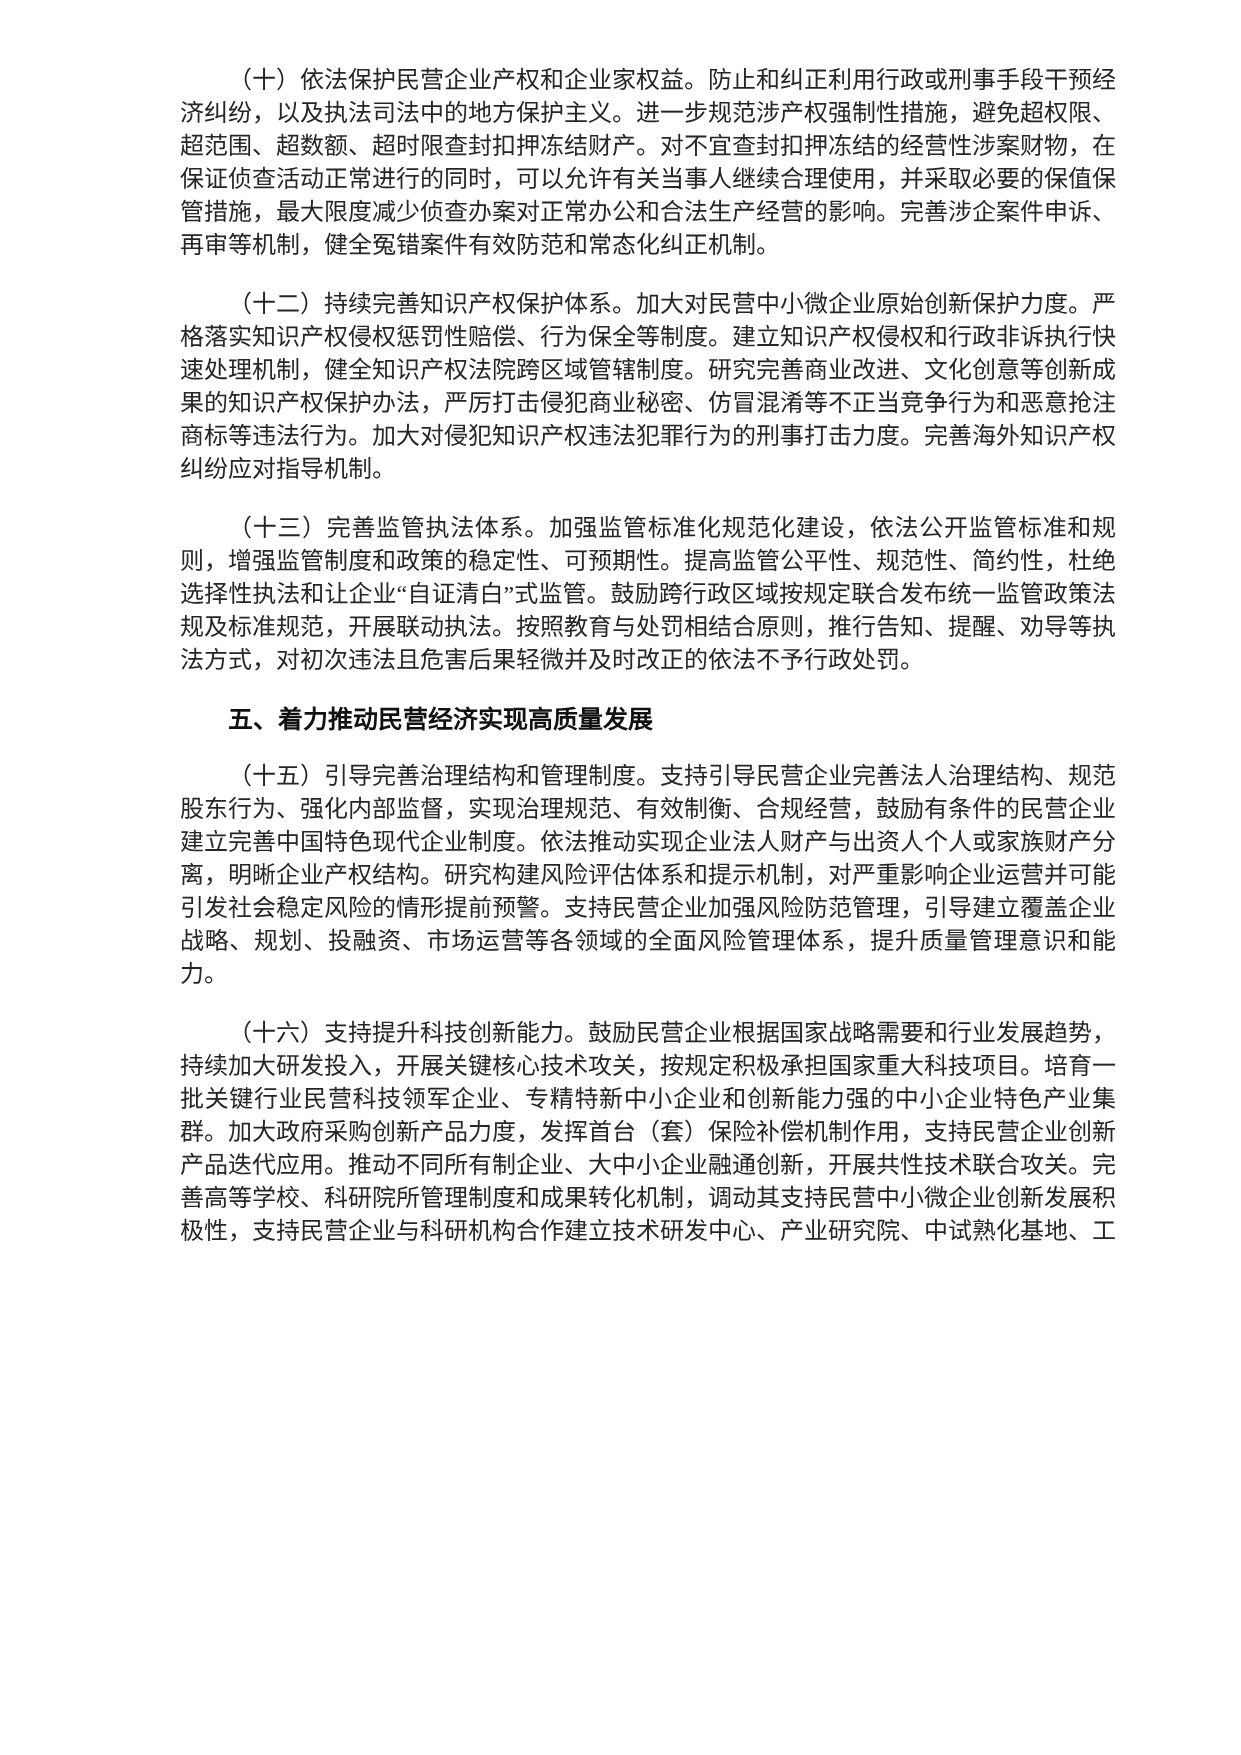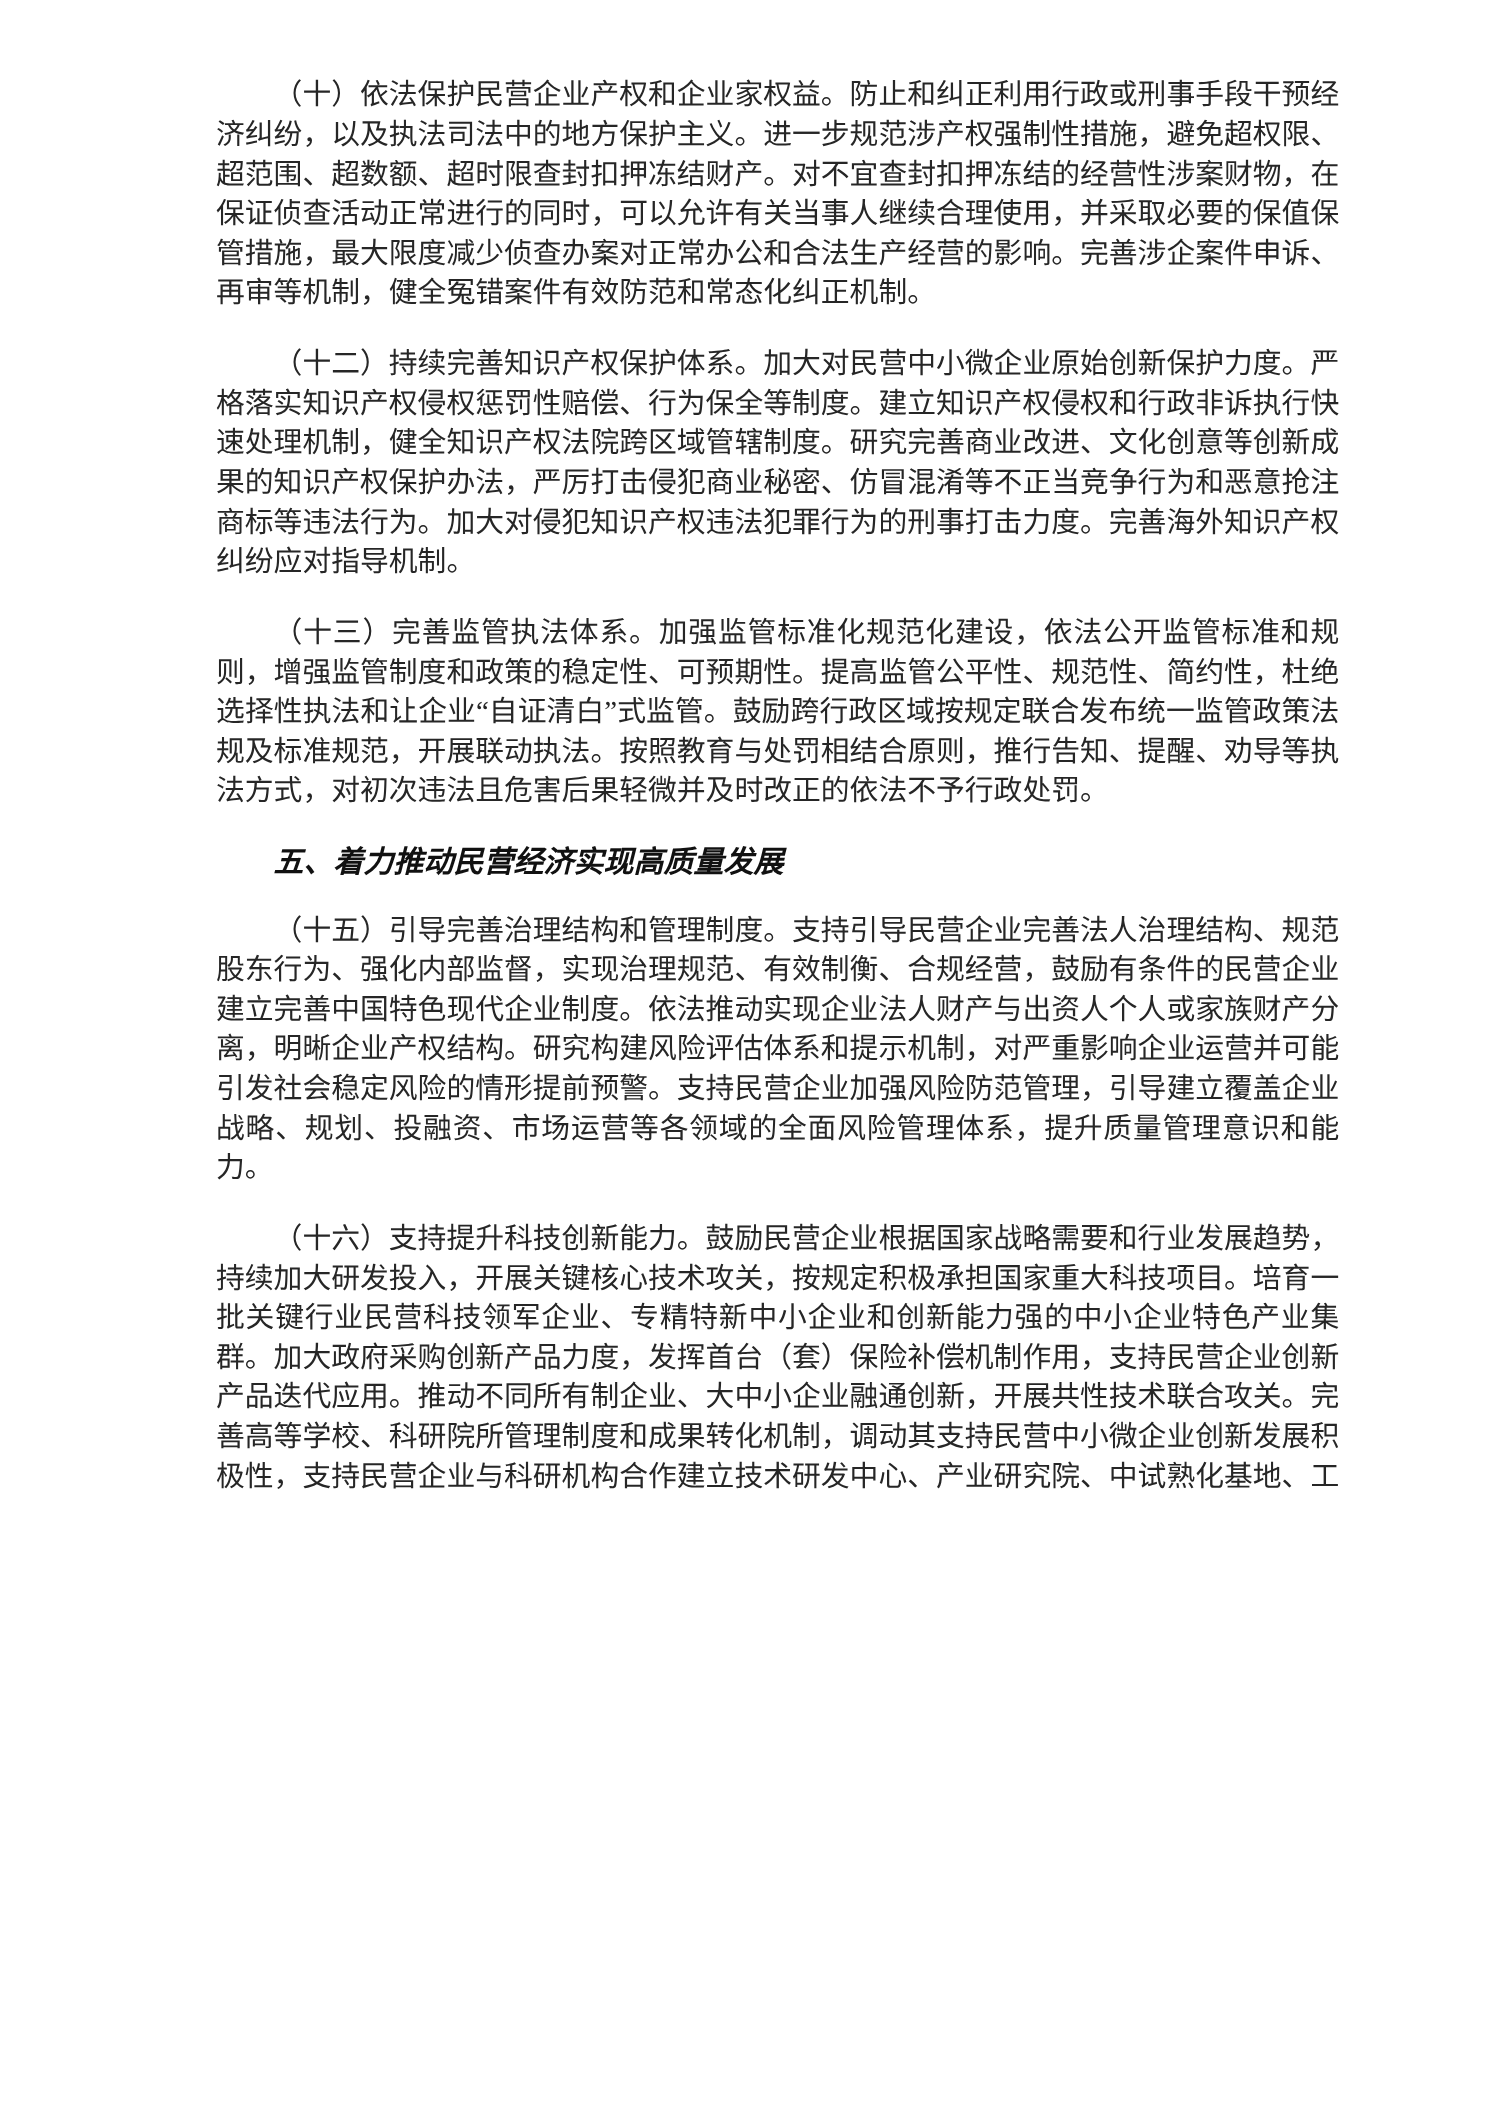--- a/index.html
+++ b/index.html
@@ -37,21 +37,20 @@
   }
   h2.section-heading {
     font-family: "Liberation Sans", "DejaVu Sans", sans-serif;
     font-size: 25px;
     font-weight: bold;
     color: #111111;
     margin: 4px 0 24px 0;
     text-indent: 48px;
     line-height: 33px;
     text-align: left;
-    font-style: italic;
   }
 </style>
 </head>
 <body>
 
 <div class="page">
   <div class="text-block">
     <p class="para">（十）依法保护民营企业产权和企业家权益。防止和纠正利用行政或刑事手段干预经济纠纷，以及执法司法中的地方保护主义。进一步规范涉产权强制性措施，避免超权限、超范围、超数额、超时限查封扣押冻结财产。对不宜查封扣押冻结的经营性涉案财物，在保证侦查活动正常进行的同时，可以允许有关当事人继续合理使用，并采取必要的保值保管措施，最大限度减少侦查办案对正常办公和合法生产经营的影响。完善涉企案件申诉、再审等机制，健全冤错案件有效防范和常态化纠正机制。</p>
     <p class="para">（十二）持续完善知识产权保护体系。加大对民营中小微企业原始创新保护力度。严格落实知识产权侵权惩罚性赔偿、行为保全等制度。建立知识产权侵权和行政非诉执行快速处理机制，健全知识产权法院跨区域管辖制度。研究完善商业改进、文化创意等创新成果的知识产权保护办法，严厉打击侵犯商业秘密、仿冒混淆等不正当竞争行为和恶意抢注商标等违法行为。加大对侵犯知识产权违法犯罪行为的刑事打击力度。完善海外知识产权纠纷应对指导机制。</p>
     <p class="para">（十三）完善监管执法体系。加强监管标准化规范化建设，依法公开监管标准和规则，增强监管制度和政策的稳定性、可预期性。提高监管公平性、规范性、简约性，杜绝选择性执法和让企业“自证清白”式监管。鼓励跨行政区域按规定联合发布统一监管政策法规及标准规范，开展联动执法。按照教育与处罚相结合原则，推行告知、提醒、劝导等执法方式，对初次违法且危害后果轻微并及时改正的依法不予行政处罚。</p>

